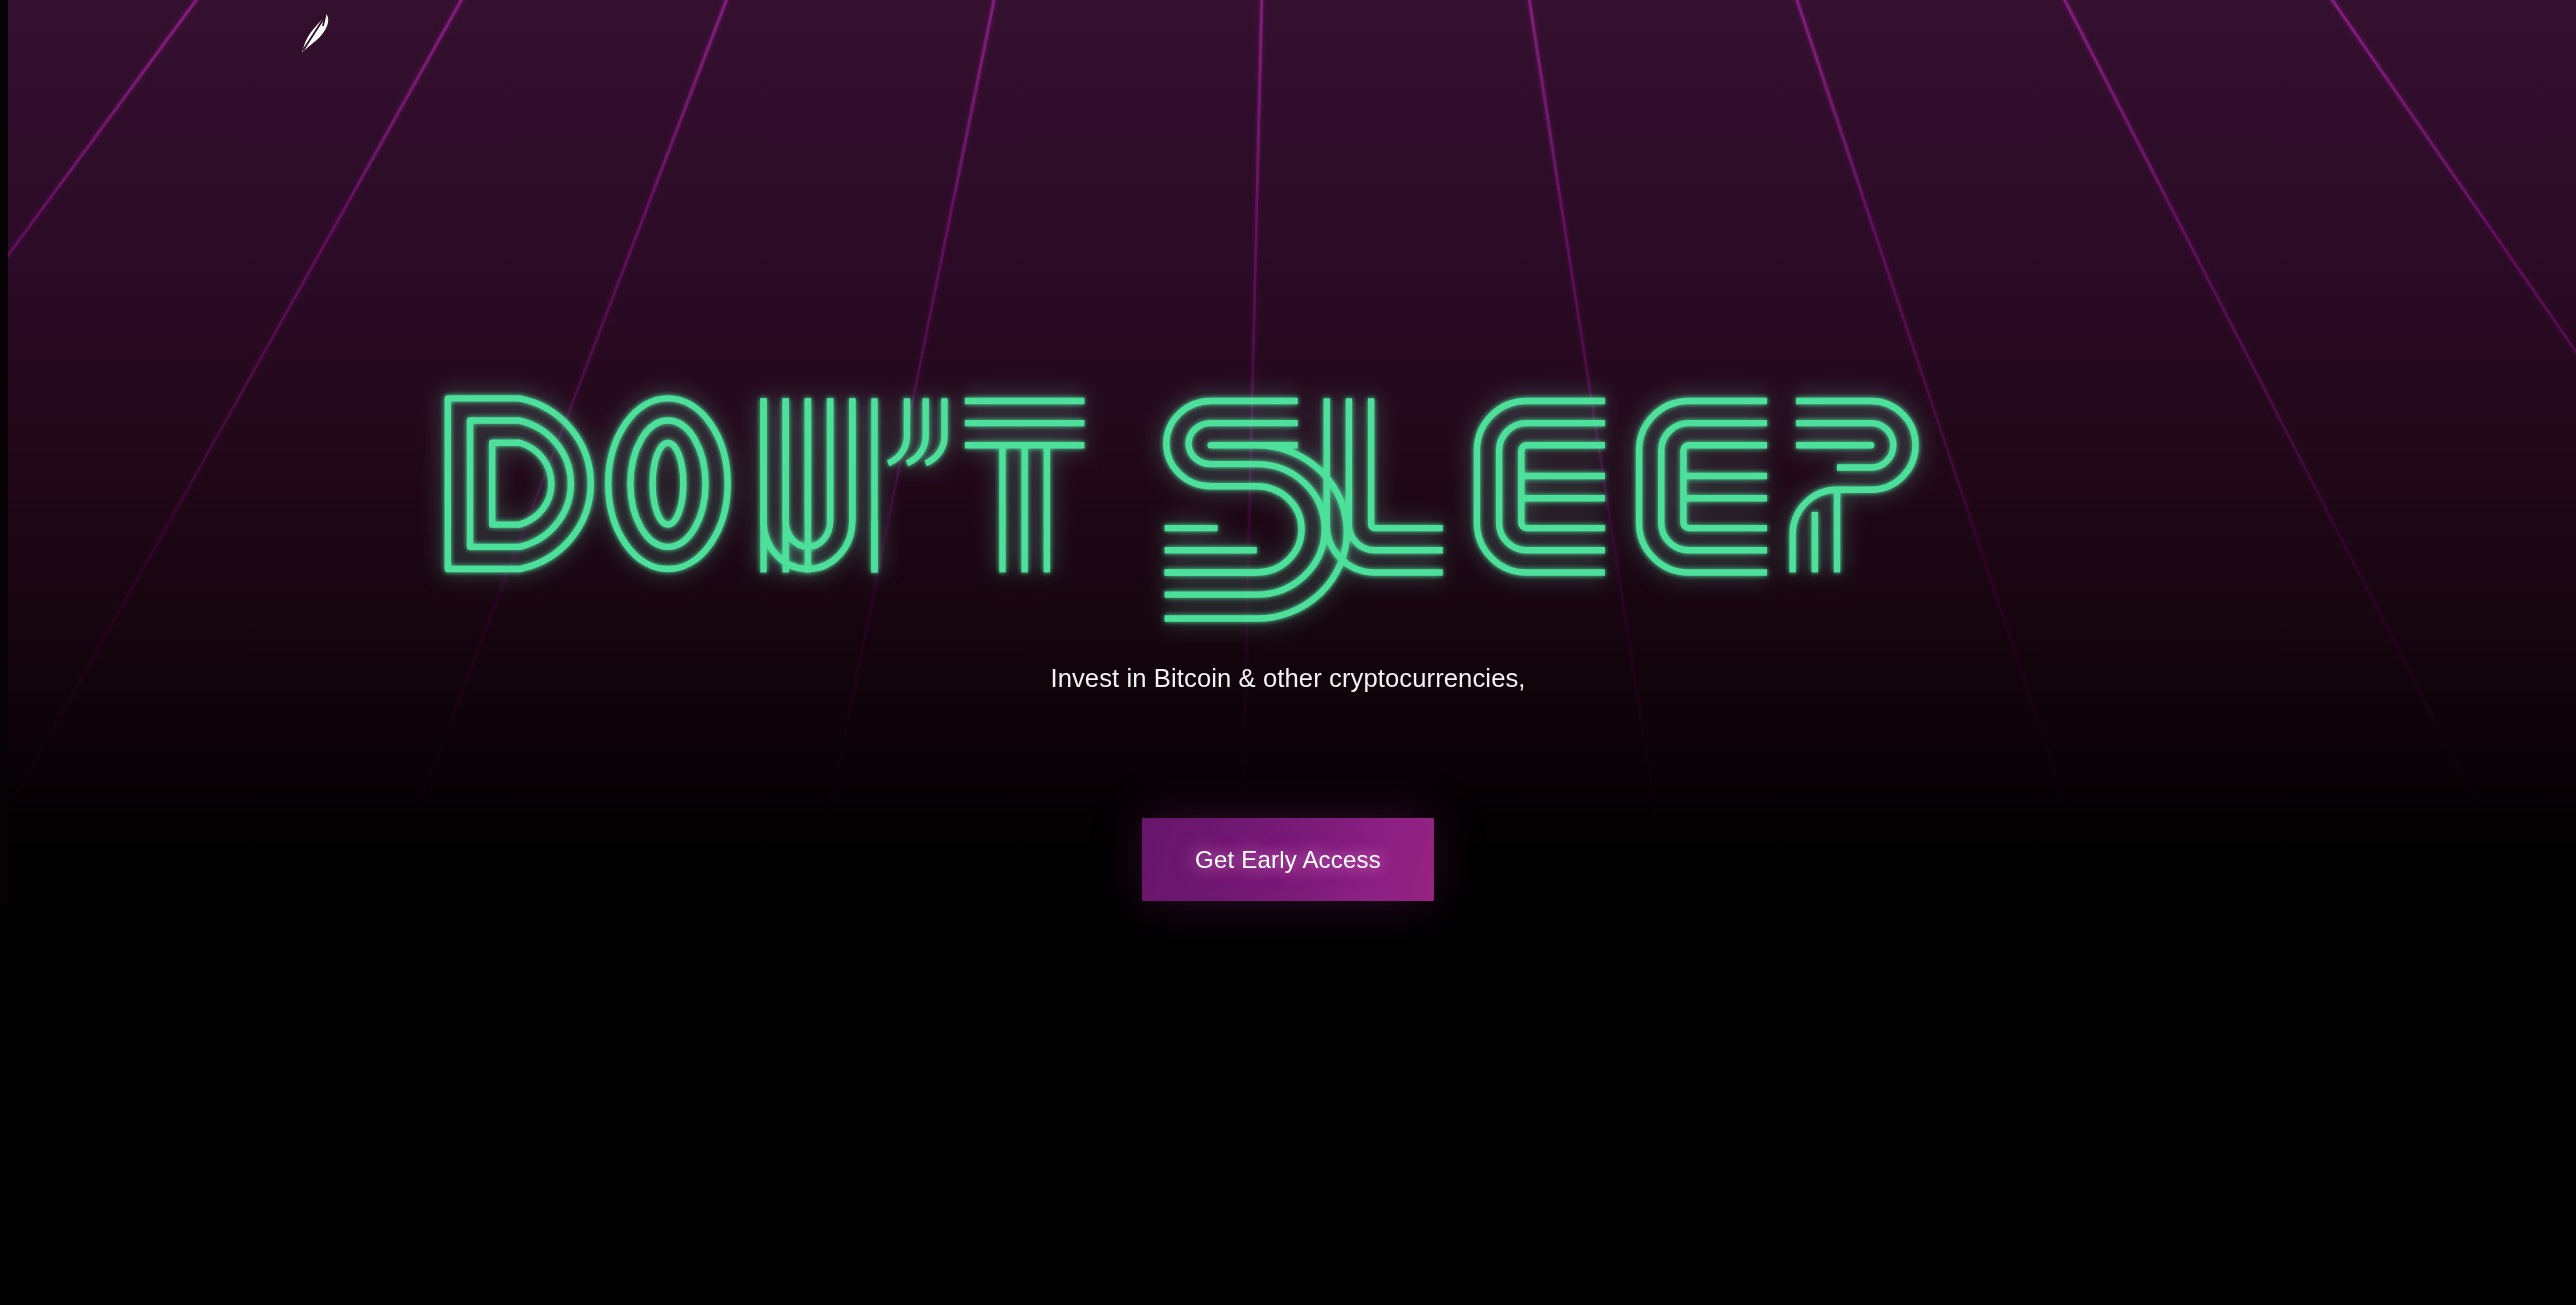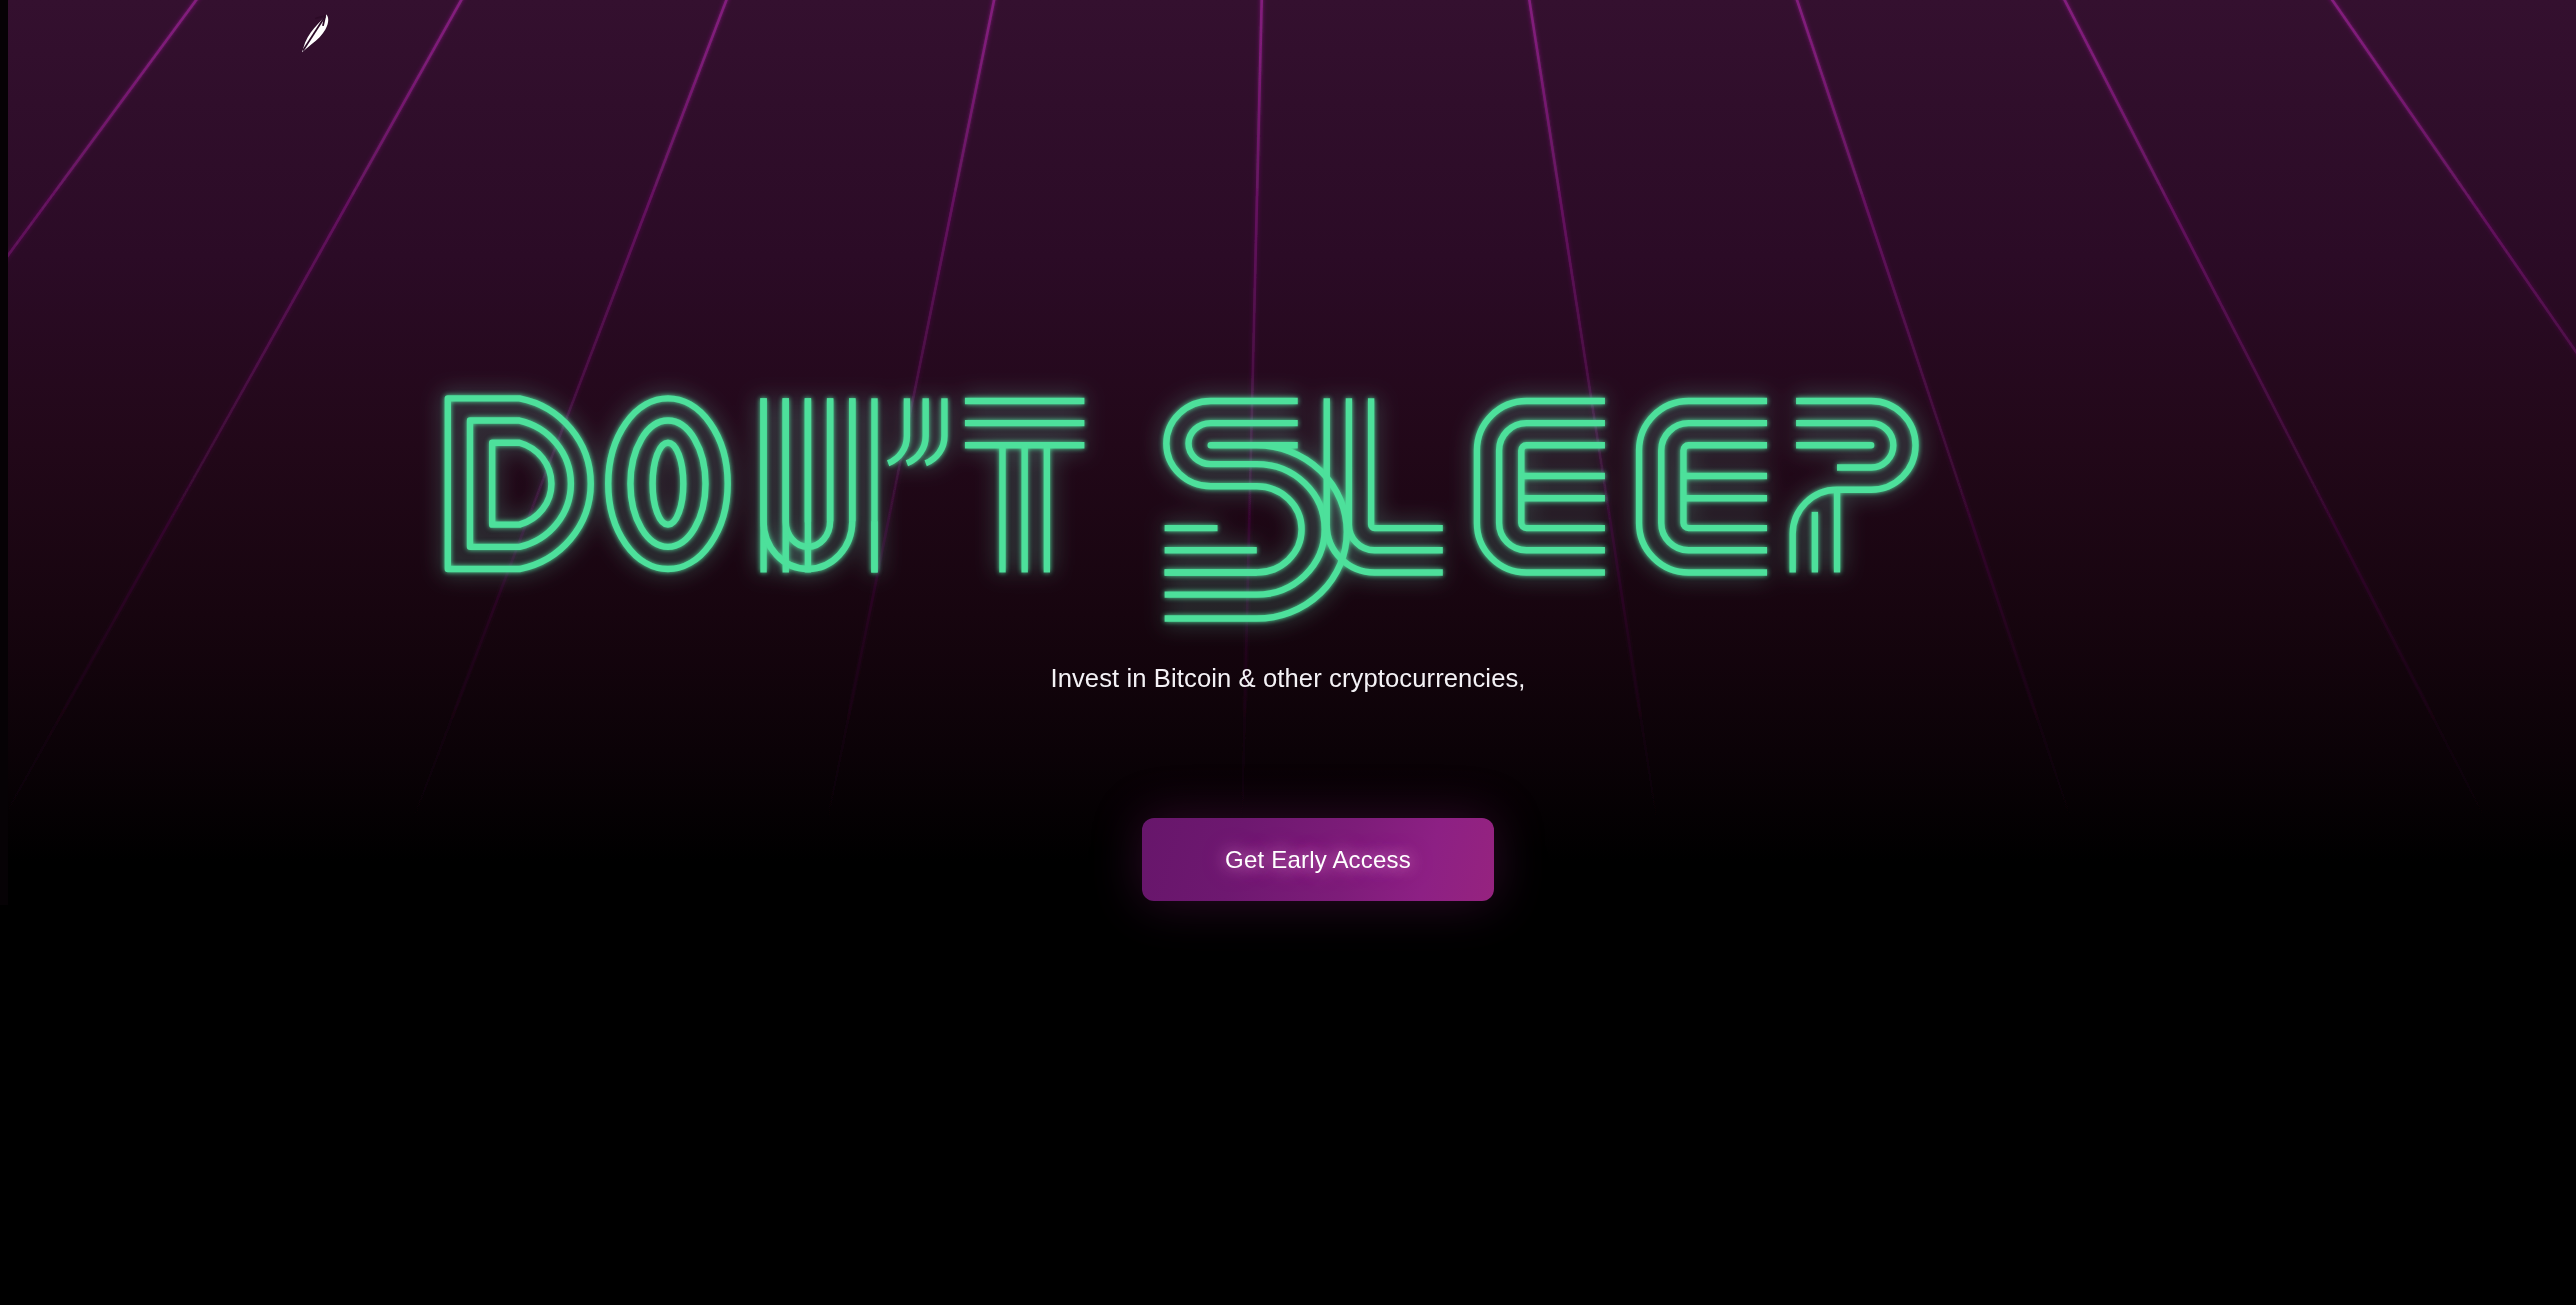--- a/index.html
+++ b/index.html
@@ -78,22 +78,22 @@
     color:#f4f2f6;
     font-size:25.6px;
     line-height:42px;
     letter-spacing:0.1px;
     font-family:"Liberation Sans", sans-serif;
   }
   .sub-line { display:block; }
 
   #cta-button {
     position:absolute; left:1142px; top:818px;
-    width:352px; height:83px;
-    border:none; border-radius:12px;
+    width:292px; height:83px;
+    border:none; border-radius:1px;
     background:linear-gradient(105deg,#67166b 0%, #6e1870 28%, #7d1c79 58%, #8d2084 80%, #96237f 100%);
     color:#ffffff;
     font-size:24px;
     font-family:"Liberation Sans", sans-serif;
     letter-spacing:0.2px;
     cursor:pointer;
     text-shadow:0 0 15.4px rgba(255,170,235,.85), 0 0 29px rgba(230,90,200,.45);
     box-shadow:0 0 51px rgba(150,35,130,.30);
   }
 </style>

